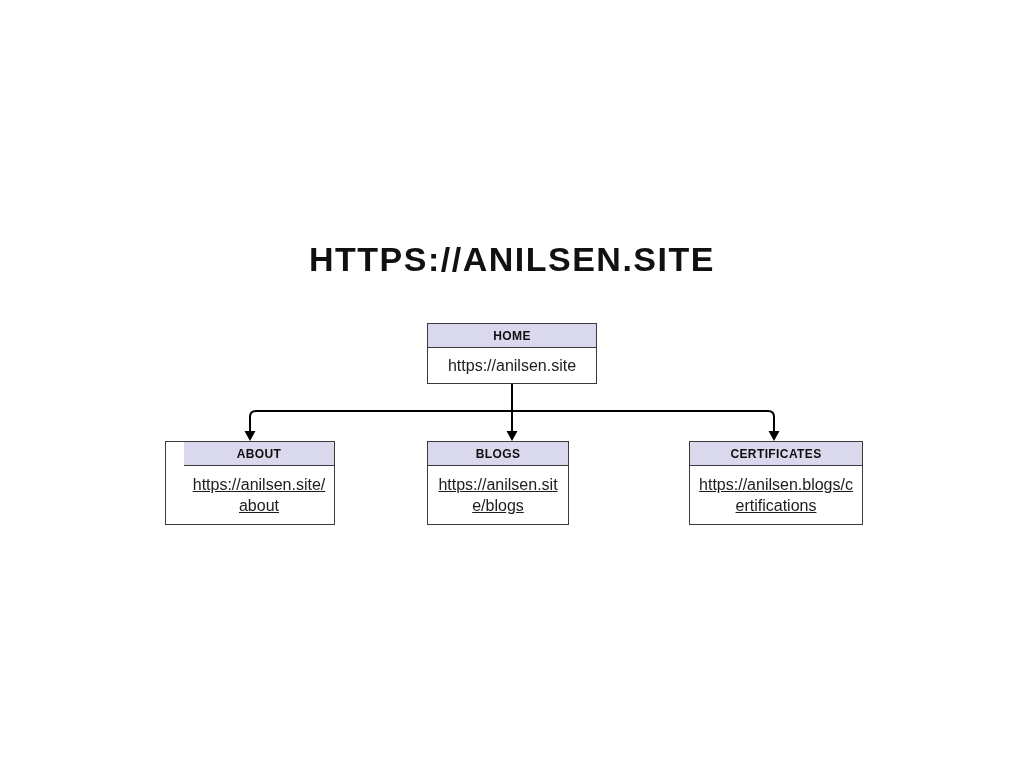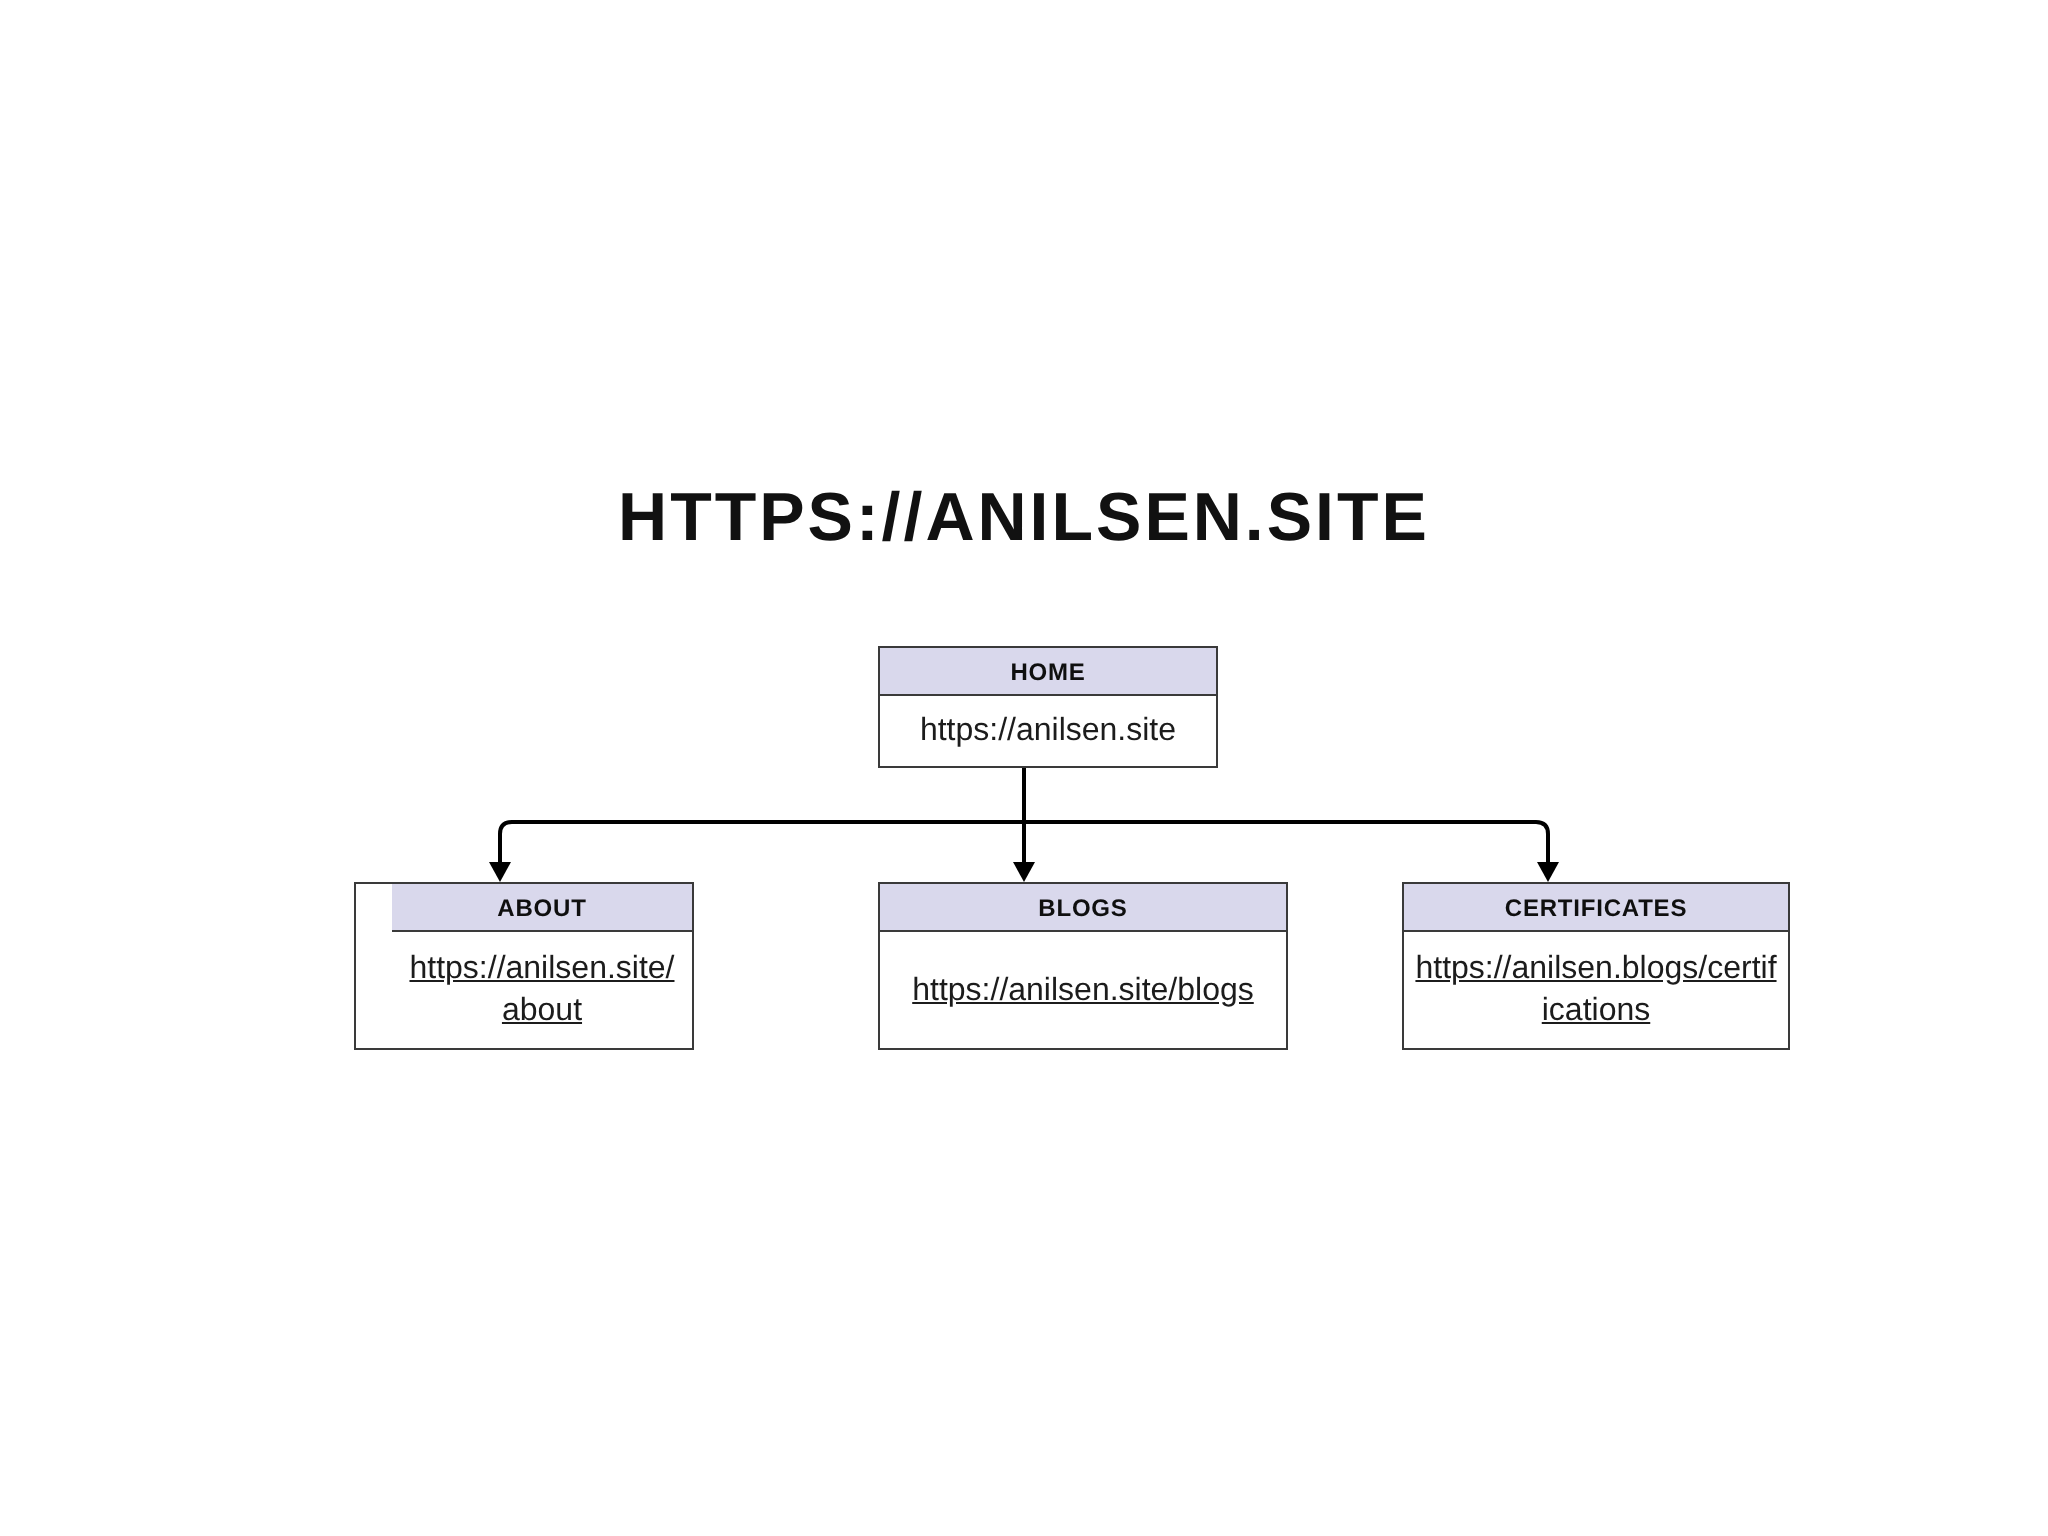--- a/index.html
+++ b/index.html
@@ -32,21 +32,20 @@
     left: 0;
     top: 0;
     width: 1024px;
     height: 768px;
   }
   .node {
     position: absolute;
     border: 1.5px solid #3a3a3a;
     background: #ffffff;
     box-sizing: border-box;
-    margin-left: 12px;
   }
   .node-header {
     background: #d9d8ec;
     border-bottom: 1.5px solid #3a3a3a;
     height: 23px;
     display: flex;
     align-items: center;
     justify-content: center;
     font-size: 12px;
     font-weight: 700;
@@ -61,22 +60,22 @@
     font-size: 16px;
     color: #1c1c1c;
     padding: 7px 5px;
     line-height: 21px;
     word-break: break-all;
     box-sizing: border-box;
   }
   .node-home         { left: 427px; top: 323px; width: 170px; }
   .node-home .node-body { height: 35px; }
   .node-about        { left: 165px; top: 441px; width: 170px; padding-left: 18px; }
-  .node-blogs        { left: 427px; top: 441px; width: 205px; }
-  .node-certificates { left: 689px; top: 441px; width: 194px; }
+  .node-blogs        { left: 427px; top: 441px; width: 142px; }
+  .node-certificates { left: 689px; top: 441px; width: 174px; }
   .child .node-body  { height: 58px; text-decoration: underline; }
 </style>
 </head>
 <body>
 
 <div class="stage">
 
   <div class="site-title">HTTPS://ANILSEN.SITE</div>
 
   <svg class="connectors" viewBox="0 0 1024 768" xmlns="http://www.w3.org/2000/svg">

